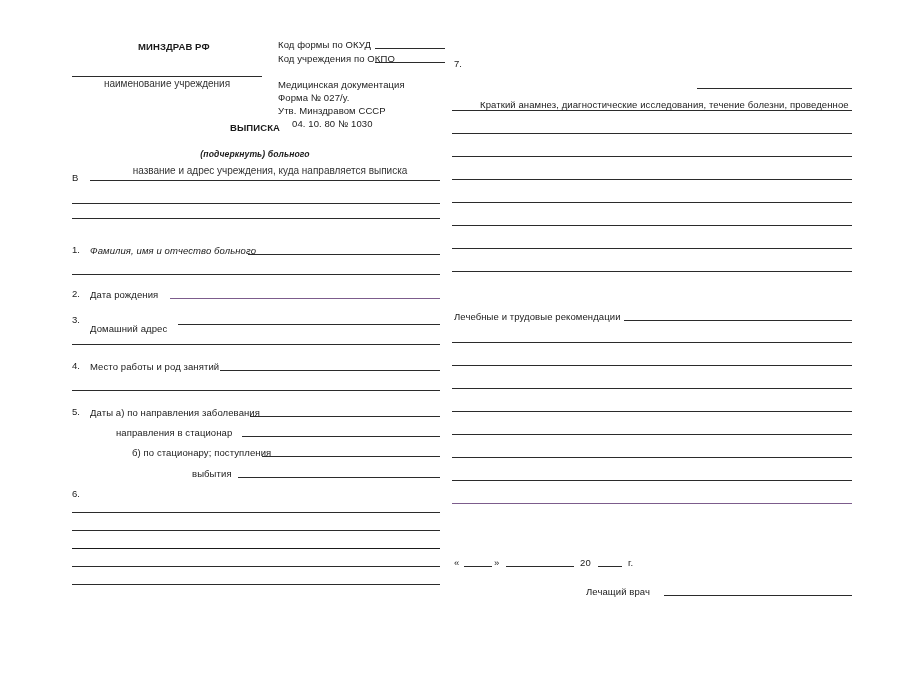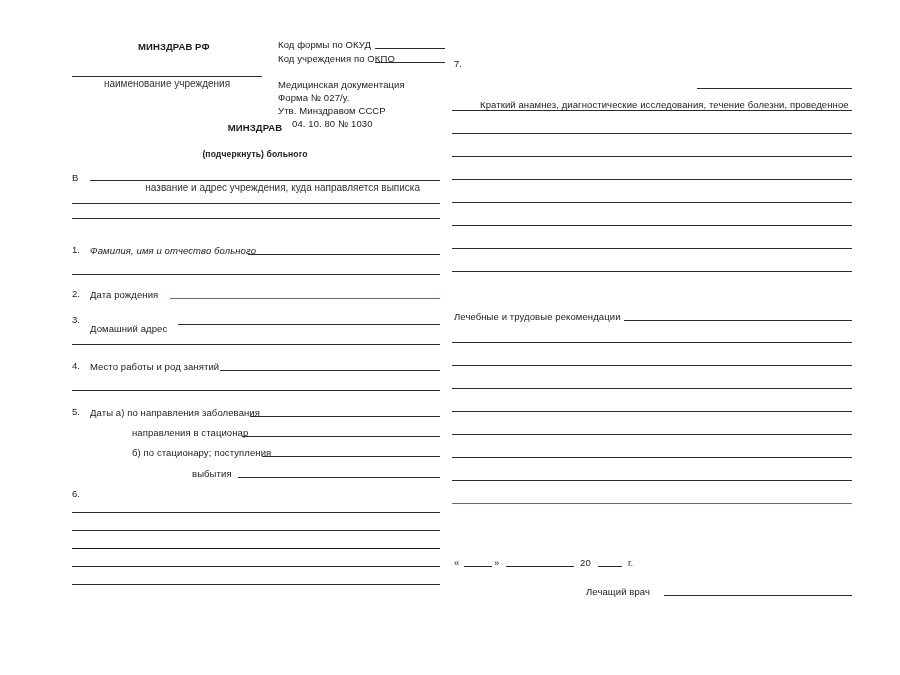--- a/index.html
+++ b/index.html
@@ -75,26 +75,26 @@
   #code-okud-lbl { position:absolute; left: 218px; top: 12px; }
   #code-okud-line{ position:absolute; left: 315px; top: 22px; width: 70px; }
   #code-okpo-lbl { position:absolute; left: 218px; top: 26px; }
   #code-okpo-line{ position:absolute; left: 315px; top: 36px; width: 70px; }
 
   #doc-meta { position:absolute; left: 218px; top: 52px; }
   #doc-meta div { line-height: 13px; }
 
   #title-main { position:absolute; left: 60px; top: 95px; width: 270px; }
   #title-sub1 { position:absolute; left: 20px; top: 109px; width: 350px; }
-  #title-sub2 { position:absolute; left: 20px; top: 122px; width: 350px; }
+  #title-sub2 { position:absolute; left: 20px; top: 122px; width: 350px; font-style: italic; }
 
   
   #v-label { position:absolute; left: 12px; top: 145px; }
   #v-line1 { position:absolute; left: 30px; top: 154px; width: 350px; }
-  #v-cap   { position:absolute; left: 60px; top: 157px; width: 300px; text-align: right; }
+  #v-cap   { position:absolute; left: 60px; top: 140px; width: 300px; }
   #v-line2 { position:absolute; left: 12px; top: 177px; width: 368px; }
   #v-line3 { position:absolute; left: 12px; top: 192px; width: 368px; }
 
   
   .num { position:absolute; font-size: 9.5px; }
 
   
   .rline { position: absolute; left: 0; width: 400px; }
 </style>
 </head>
@@ -115,21 +115,21 @@
     <div id="code-okpo-lbl" class="t">Код учреждения по ОКПО</div>
     <div id="code-okpo-line" class="rule"></div>
 
     <div id="doc-meta">
       <div class="t">Медицинская документация</div>
       <div class="t">Форма №  027/у.</div>
       <div class="t">Утв. Минздравом СССР</div>
       <div class="t" style="padding-left:14px;">04. 10. 80  № 1030</div>
     </div>
 
-    <div id="title-main" class="t bold center">МИНЗДРАВ</div>
+    <div id="title-main" class="t bold center">ВЫПИСКА</div>
     <div id="title-sub2" class="t bold center" style="font-size:8.6px;">(подчеркнуть) больного</div>
 
     <div id="v-label" class="t">В</div>
     <div id="v-line1" class="rule"></div>
     <div id="v-cap" class="t-sm center">название и адрес учреждения, куда направляется выписка</div>
     <div id="v-line2" class="rule"></div>
     <div id="v-line3" class="rule"></div>
 
     <div class="num" style="left:12px; top:218px;">1.</div>
     <div class="t" style="position:absolute; left:30px; top:218px;font-style:italic;">Фамилия, имя и отчество больного</div>
@@ -147,21 +147,21 @@
 
     <div class="num" style="left:12px; top:334px;">4.</div>
     <div class="t" style="position:absolute; left:30px; top:334px;">Место работы и род занятий</div>
     <div class="rule" style="position:absolute; left:160px; top:344px; width:220px;"></div>
     <div class="rule" style="position:absolute; left:12px; top:364px; width:368px;"></div>
 
     <div class="num" style="left:12px; top:380px;">5.</div>
     <div class="t" style="position:absolute; left:30px; top:380px;">Даты а) по направления заболевания</div>
     <div class="rule" style="position:absolute; left:190px; top:390px; width:190px;"></div>
 
-    <div class="t" style="position:absolute; left:72px; top:400px;">направления в стационар</div>
+    <div class="t" style="position:absolute; left:56px; top:400px;">направления в стационар</div>
     <div class="rule" style="position:absolute; left:182px; top:410px; width:198px;"></div>
 
     <div class="t" style="position:absolute; left:72px; top:420px;">б) по стационару; поступления</div>
     <div class="rule" style="position:absolute; left:202px; top:430px; width:178px;"></div>
 
     <div class="t" style="position:absolute; left:132px; top:441px;">выбытия</div>
     <div class="rule" style="position:absolute; left:178px; top:451px; width:202px;"></div>
 
     <div class="num" style="left:12px; top:462px;">6.</div>
 

